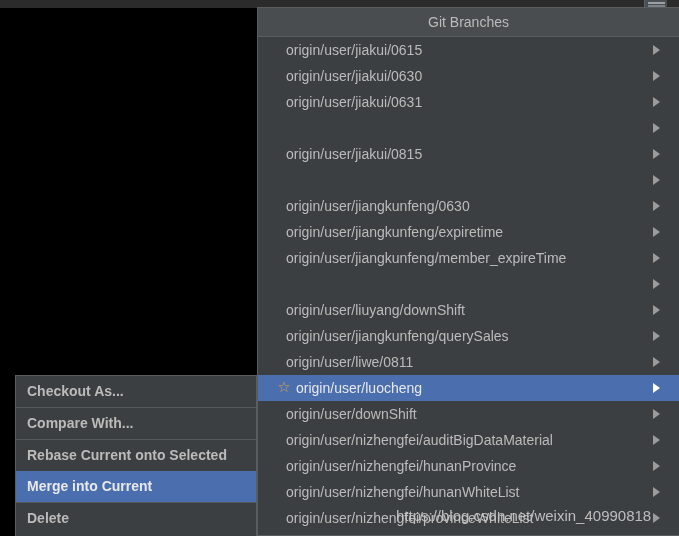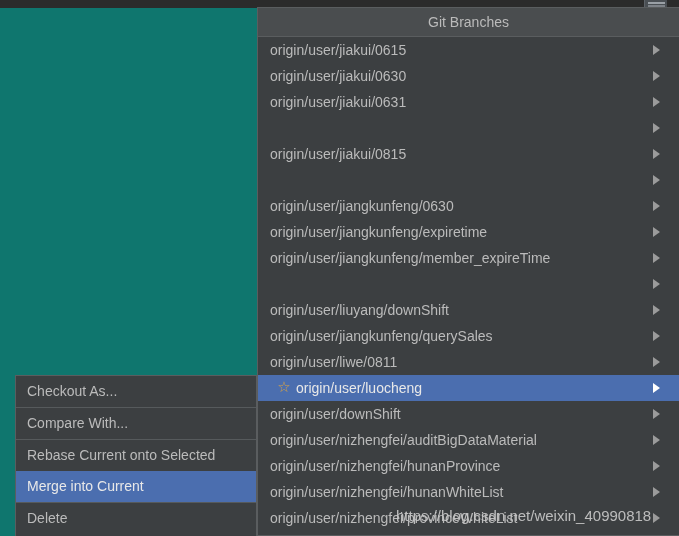--- a/index.html
+++ b/index.html
@@ -8,21 +8,21 @@
     width: 679px;
     height: 536px;
     overflow: hidden;
     background: #2b2b2b;
     font-family: "Liberation Sans", sans-serif;
   }
   #root {
     position: relative;
     width: 667px;
     height: 536px;
-    background: #0f766e;
+    background: #000000;
   }
 
   
   .top-strip {
     position: absolute;
     left: 0; top: 0;
     width: 679px; height: 8px;
     background: #2b2b2b;
   }
   .corner-widget {
@@ -66,21 +66,21 @@
     box-sizing: border-box;
     user-select: none;
   }
   .branch-list {
     position: relative;
   }
   .branch-row {
     position: relative;
     height: 26px;
     line-height: 26px;
-    padding-left: 12px;
+    padding-left: 28px;
     padding-right: 34px;
     color: #bbbbbb;
     font-size: 14px;
     white-space: nowrap;
     overflow: hidden;
     box-sizing: border-box;
     user-select: none;
   }
   .branch-row.selected {
     background: #4b6eaf;
@@ -139,20 +139,21 @@
   .ctx-item {
     position: relative;
     height: 31px;
     line-height: 31px;
     padding-left: 11px;
     color: #bbbbbb;
     font-size: 14px;
     white-space: nowrap;
     box-sizing: border-box;
     user-select: none;
+    font-weight: bold;
   }
   .ctx-item.highlighted {
     background: #4b6eaf;
     color: #e8e8e8;
   }
   .ctx-sep {
     height: 1px;
     background: #565a5c;
     margin: 0;
   }

